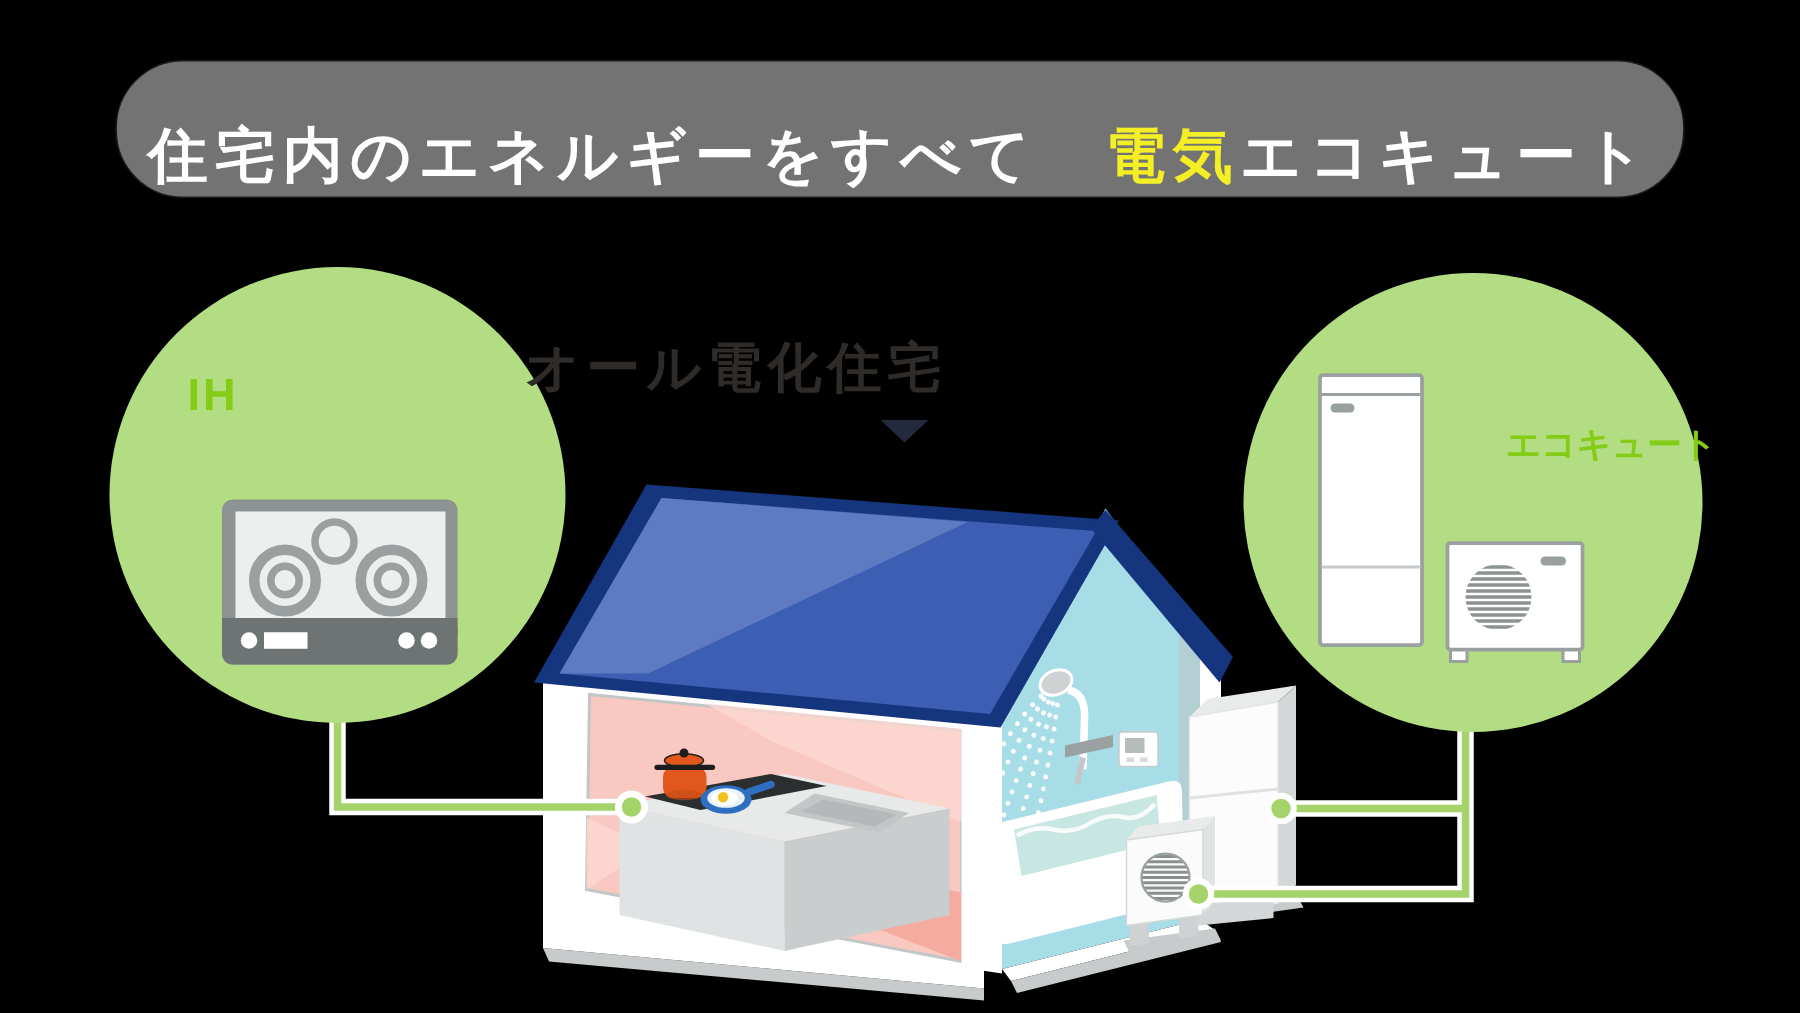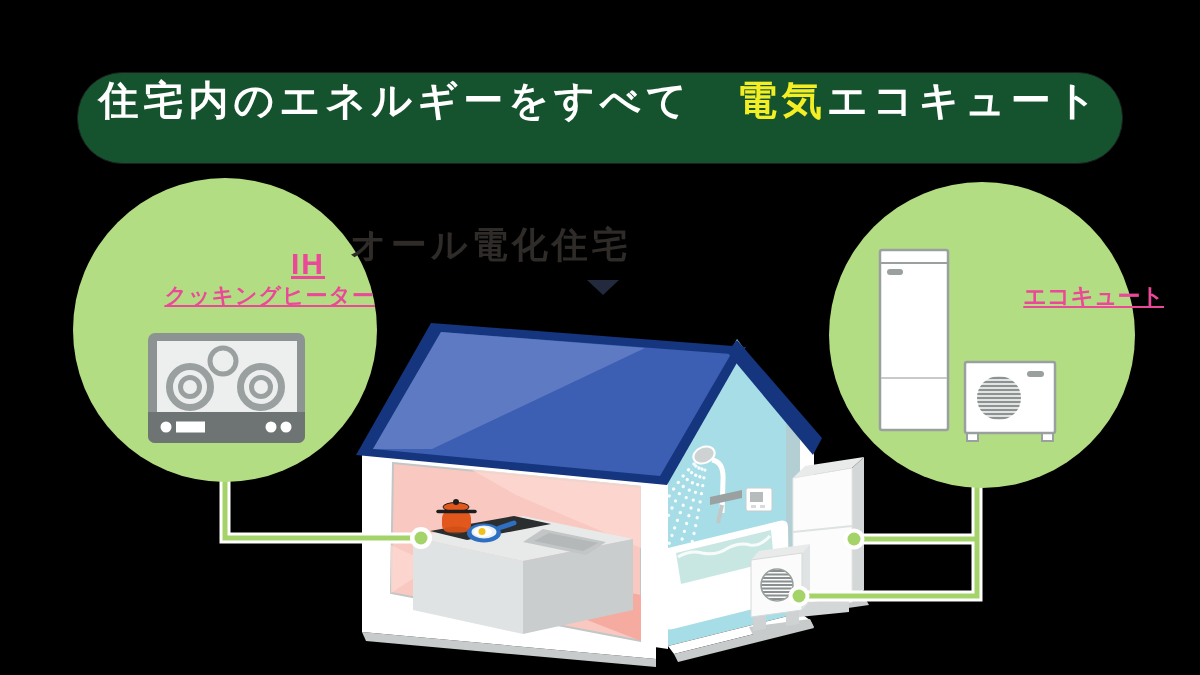--- a/index.html
+++ b/index.html
@@ -1,27 +1,27 @@
 <!DOCTYPE html>
 <html><head>
 <meta charset="utf-8">
 <style>
   html,body{margin:0;padding:0;background:#000;}
   .stage{position:relative;width:1200px;height:675px;background:#000;overflow:hidden;
          font-family:"Liberation Sans","DejaVu Sans",sans-serif;}
-  .banner{position:absolute;left:77px;top:72px;width:1044px;height:90px;border-radius:45px;
-          background:#14532d;border:1px solid #1d1d1d;display:flex;align-items:flex-start;justify-content:center;
+  .banner{position:absolute;left:77px;top:40px;width:1044px;height:90px;border-radius:45px;
+          background:#737373;border:1px solid #1d1d1d;display:flex;align-items:flex-end;justify-content:center;
           font-size:40px;font-weight:bold;color:#fff;letter-spacing:5px;white-space:nowrap;}
   .banner .hl{color:#f4ef25;margin-left:45px;}
   .main-title{position:absolute;left:350px;top:221px;width:490px;text-align:left;
           font-size:36px;font-weight:bold;color:#2e2b28;letter-spacing:4px;}
   .down-arrow{position:absolute;left:587px;top:280px;width:0;height:0;
           border-left:16px solid transparent;border-right:16px solid transparent;
           border-top:15px solid #242a3e;}
-  .lbl{position:absolute;text-align:right;color:#ec4899;font-weight:bold;white-space:nowrap;text-decoration:underline;}
+  .lbl{position:absolute;text-align:left;color:#84cc16;font-weight:bold;white-space:nowrap;}
   .lbl-ih{left:125px;top:247px;width:200px;font-size:30px;letter-spacing:2px;}
   .lbl-ihc{left:75px;top:281px;width:300px;font-size:22px;letter-spacing:1px;}
   .lbl-eco{left:1004px;top:281px;width:160px;font-size:23px;}
   svg{position:absolute;left:0;top:0;}
 </style>
 </head>
 <body>
 
 <div class="stage">
 
@@ -200,16 +200,15 @@
   <div class="banner">
     <span>住宅内のエネルギーをすべて</span>
       <span class="hl">電気</span>
       <span>エコキュート</span>
   </div>
 
   <div class="main-title">オール電化住宅</div>
   <div class="down-arrow"></div>
 
   <div class="lbl lbl-ih">IH</div>
-  <div class="lbl lbl-ihc">クッキングヒーター</div>
   <div class="lbl lbl-eco">エコキュート</div>
 
 </div>
 
 </body></html>

